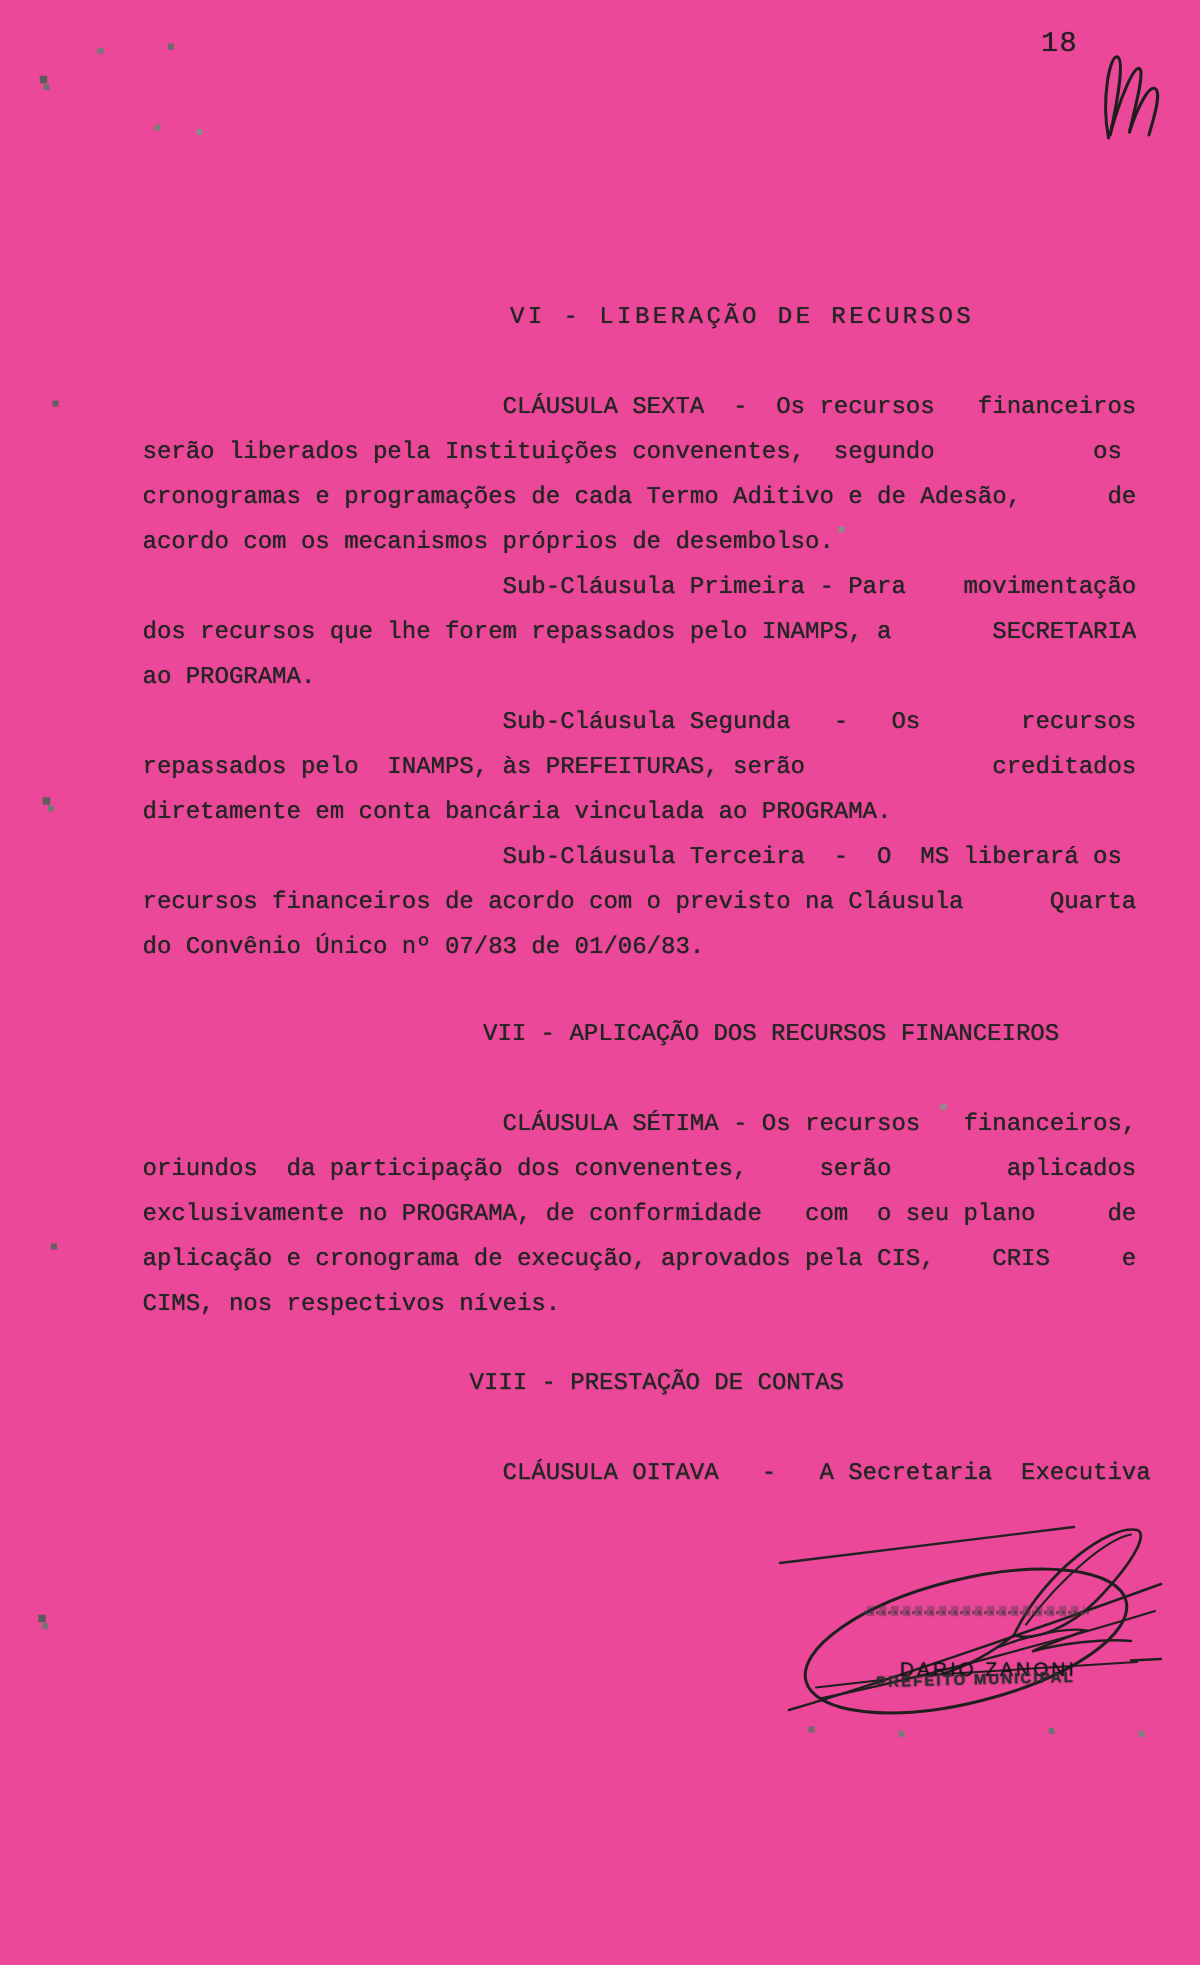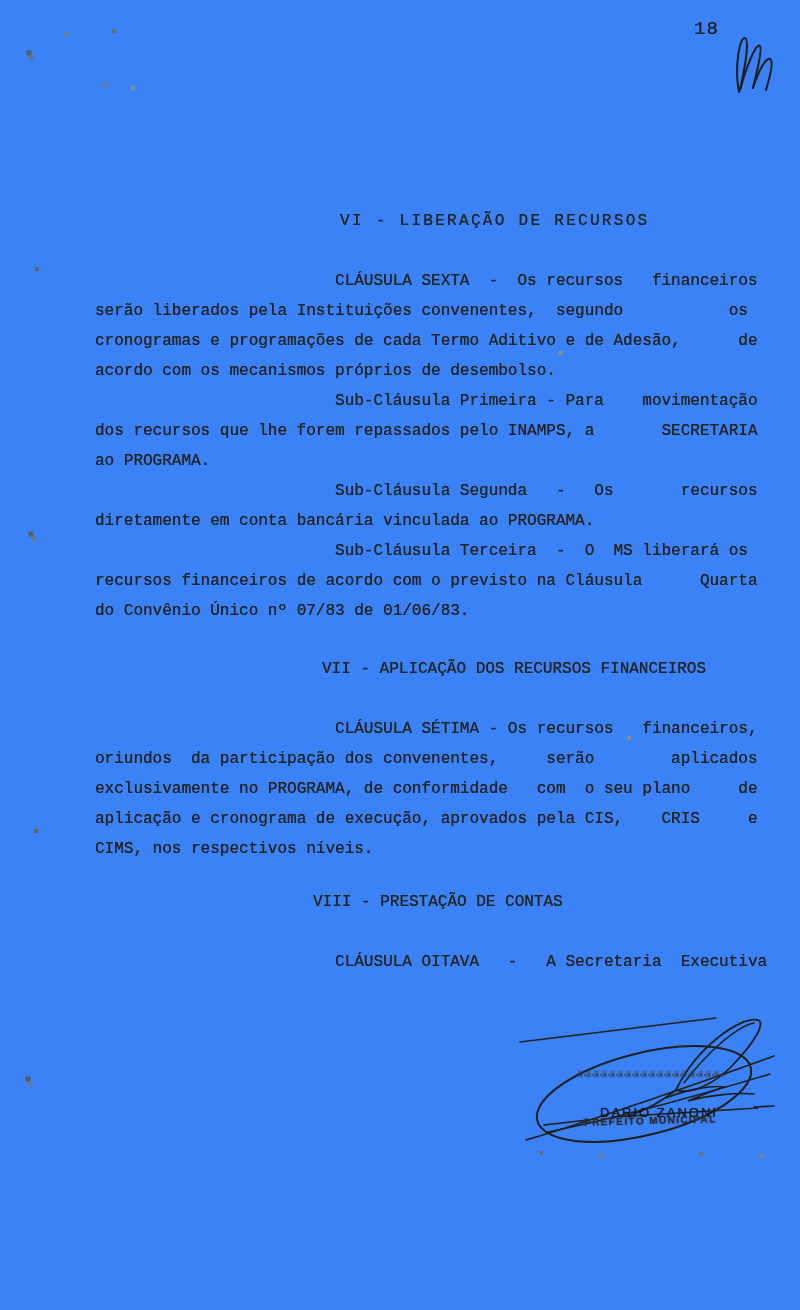--- a/index.html
+++ b/index.html
@@ -1,25 +1,25 @@
 <!DOCTYPE html>
 <html><head>
 <meta charset="utf-8">
 <style>
   html,body{margin:0;padding:0;background:#e8e8e8;}
   .page{
     position:relative;
     width:800px;height:1310px;
-    background:#3b82f6;
+    background:#ec4899;
     overflow:hidden;
     font-family:"Liberation Mono","DejaVu Sans Mono",monospace;
     color:#242424;
   }
   .content{
-    position:absolute;left:95px;top:206px;width:680px;
+    position:absolute;left:95px;top:196px;width:680px;
     text-shadow:0 0 0.5px rgba(36,36,36,.85), .4px .4px 0 rgba(70,70,70,.30);
   }
   .heading{font-size:16px;line-height:30px;white-space:pre;}
   .h-vi{padding-left:245px;letter-spacing:2.3px;}
   .h-vii{margin-top:28px;padding-left:227px;}
   .h-viii{margin-top:23px;padding-left:218px;}
   .para{margin-top:30px;}
   .line{font-size:16px;line-height:30px;white-space:pre;}
   .page-number{
     position:absolute;left:694px;top:18px;
@@ -86,20 +86,21 @@
     <div class="heading h-vi">VI - LIBERAÇÃO DE RECURSOS</div>
     <div class="para">
       <div class="line">                         CLÁUSULA SEXTA  -  Os recursos   financeiros</div>
       <div class="line">serão liberados pela Instituições convenentes,  segundo           os</div>
       <div class="line">cronogramas e programações de cada Termo Aditivo e de Adesão,      de</div>
       <div class="line">acordo com os mecanismos próprios de desembolso.</div>
       <div class="line">                         Sub-Cláusula Primeira - Para    movimentação</div>
       <div class="line">dos recursos que lhe forem repassados pelo INAMPS, a       SECRETARIA</div>
       <div class="line">ao PROGRAMA.</div>
       <div class="line">                         Sub-Cláusula Segunda   -   Os       recursos</div>
+      <div class="line">repassados pelo  INAMPS, às PREFEITURAS, serão             creditados</div>
       <div class="line">diretamente em conta bancária vinculada ao PROGRAMA.</div>
       <div class="line">                         Sub-Cláusula Terceira  -  O  MS liberará os</div>
       <div class="line">recursos financeiros de acordo com o previsto na Cláusula      Quarta</div>
       <div class="line">do Convênio Único nº 07/83 de 01/06/83.</div>
     </div>
 
     <div class="heading h-vii">VII - APLICAÇÃO DOS RECURSOS FINANCEIROS</div>
     <div class="para">
       <div class="line">                         CLÁUSULA SÉTIMA - Os recursos   financeiros,</div>
       <div class="line">oriundos  da participação dos convenentes,     serão        aplicados</div>

